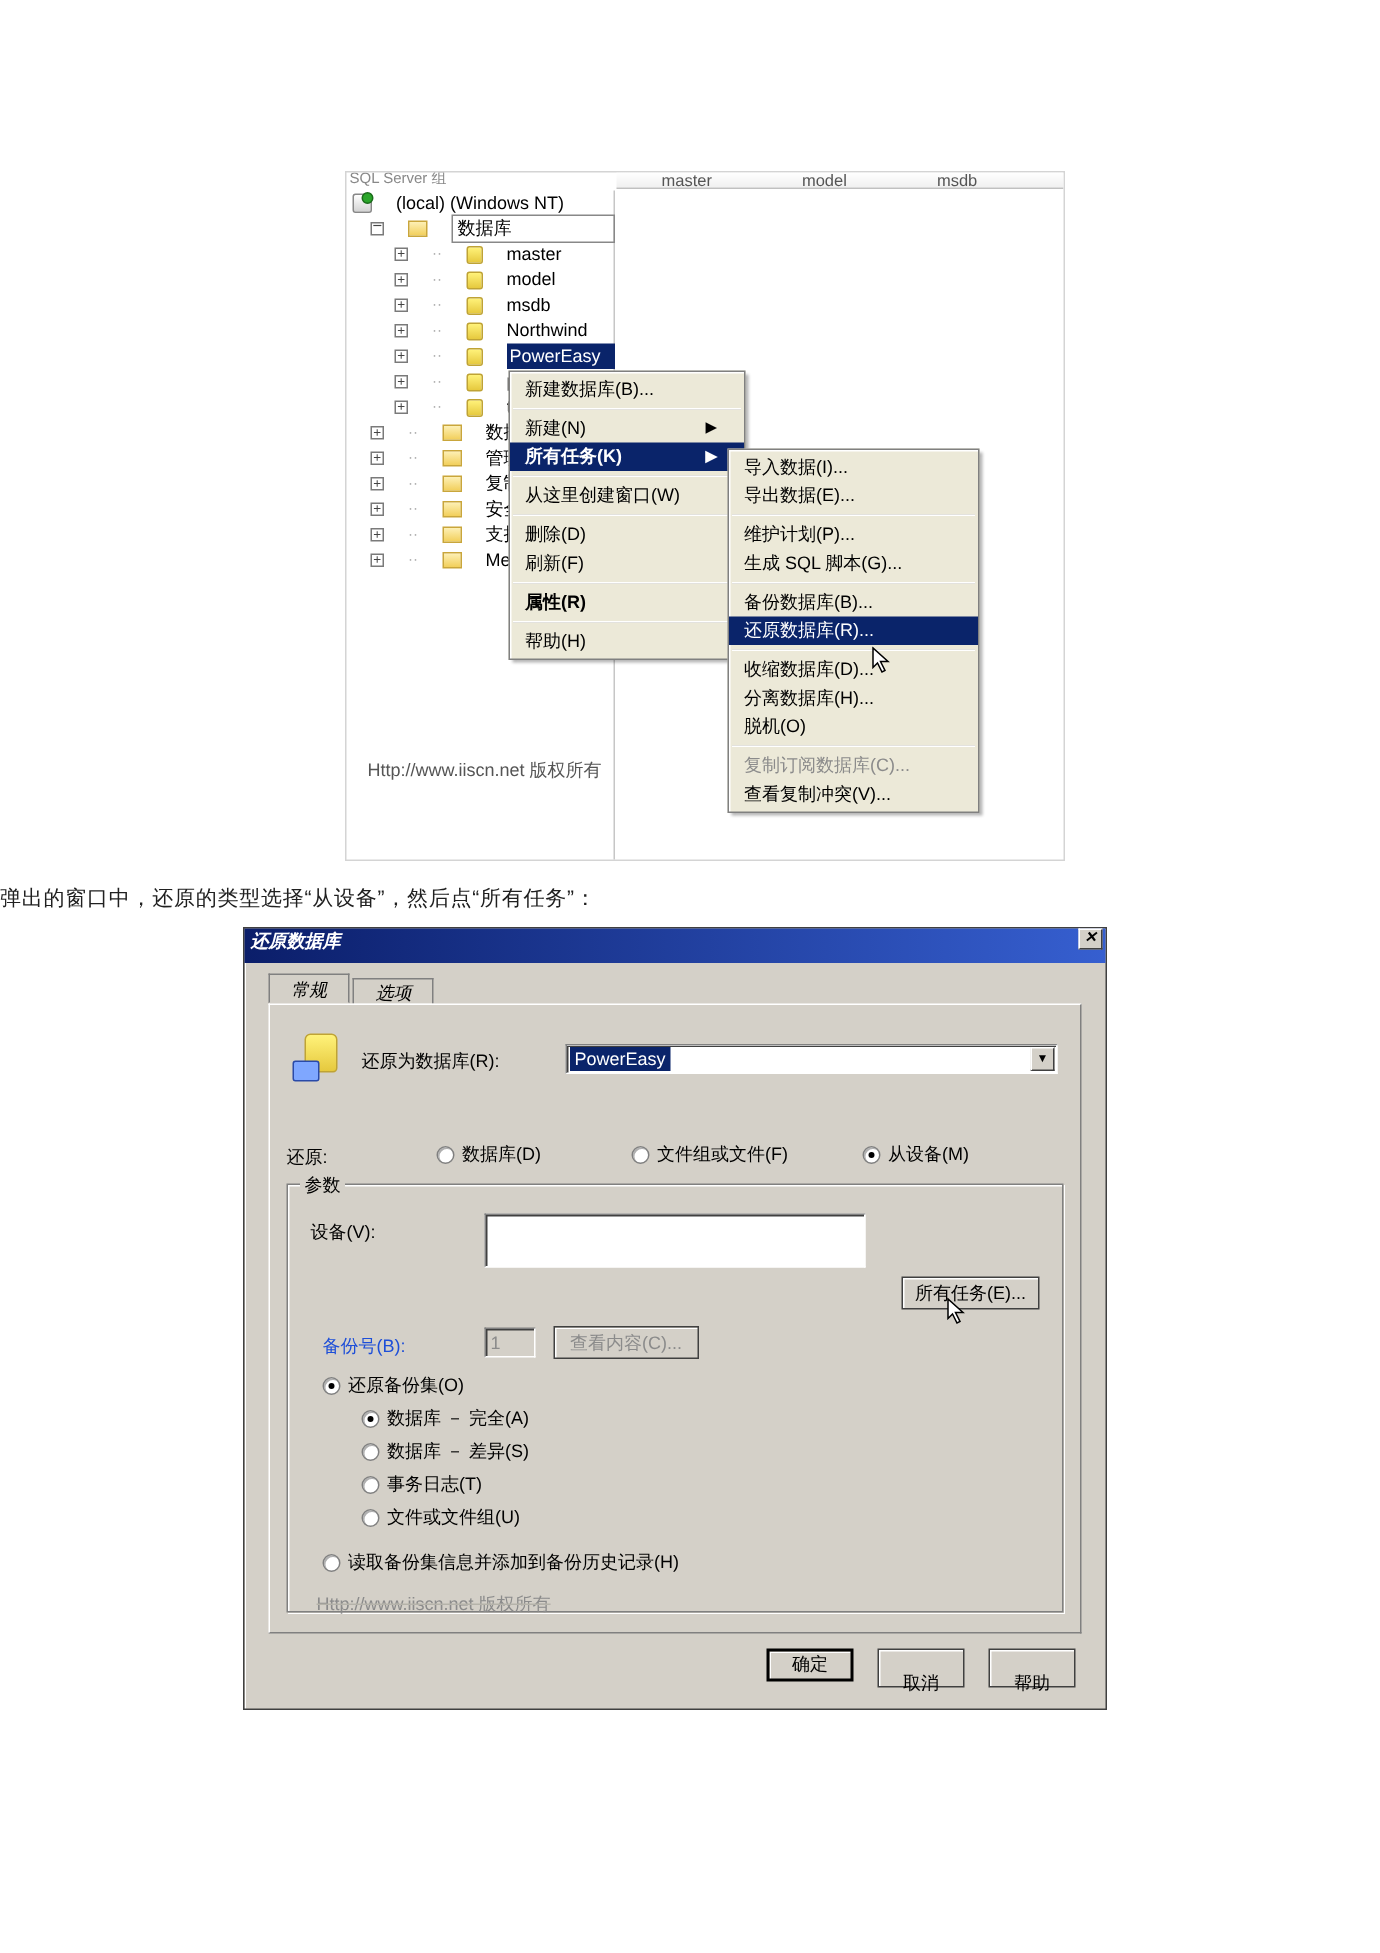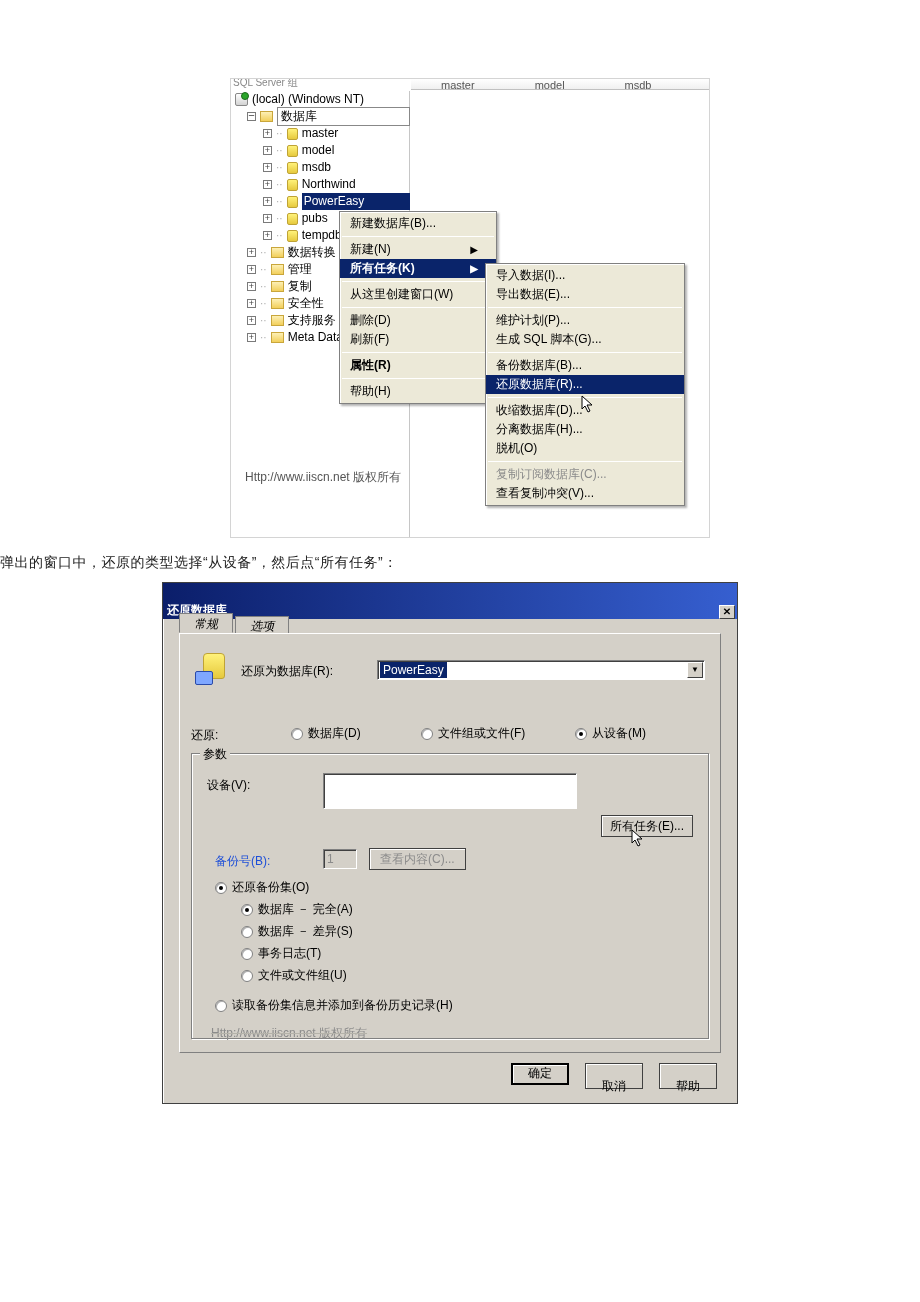--- a/index.html
+++ b/index.html
@@ -25,21 +25,21 @@
   }
 
   
   .fig1 {
     width: 480px;
     height: 460px;
     position: relative;
     background: #fff;
     border: 1px solid #d4d4d4;
     overflow: hidden;
-    margin-top: 78px;
+    margin-top: 114px;
   }
   .listview-top {
     position: absolute;
     top: 0; left: 180px; right: 0;
     border-bottom: 1px solid #c0c0c0;
     height: 11px;
     background: linear-gradient(#fff,#f0f0f0);
     font-size: 11px;
     color: #555;
     display: flex;
@@ -49,21 +49,21 @@
   .tree {
     position: absolute;
     top: 12px; left: 4px;
     width: 175px;
     font-size: 12px;
     color: #000;
   }
   .tree .node {
     display: flex;
     align-items: center;
-    gap: 4px;
+    gap: 16px;
     height: 17px;
     line-height: 17px;
     white-space: nowrap;
     padding-left: 0;
   }
   .tree .node.l1 { padding-left: 12px; }
   .tree .node.l2 { padding-left: 28px; }
   .tree .plus {
     width: 9px; height: 9px;
     border: 1px solid #7a7a7a;
@@ -157,21 +157,21 @@
     background: #a0a0a0;
     border-bottom: 1px solid #fff;
   }
   .menu .mi.hl {
     background: #0a246a;
     color: #fff;
   }
 
   .menu1 { top: 132px; left: 108px; width: 158px; }
   .menu1 .mi.bold { font-weight: bold; }
-  .menu2 { top: 184px; left: 254px; width: 200px; }
+  .menu2 { top: 184px; left: 254px; width: 168px; }
 
   .cursor1 {
     position: absolute;
     top: 316px; left: 350px;
     width: 14px; height: 18px;
   }
 
   
   .fig2 {
     width: 576px;
@@ -179,31 +179,32 @@
     position: relative;
   }
   .dlg {
     position: absolute;
     top: 0; left: 0; right: 0; bottom: 0;
     background: #d4d0c8;
     border: 1px solid #404040;
     box-shadow: 1px 1px 0 #fff inset;
   }
   .titlebar {
-    height: 36px;
+    height: 23px;
     background: linear-gradient(180deg,#0a246a,#0a246a);
     background: #0a246a;
     background: linear-gradient(90deg, #0b1e6a 0%, #365fd0 100%);
     color: #fff;
     font-size: 12px;
     font-weight: bold;
     display: flex;
     justify-content: space-between;
-    align-items: flex-end;
+    align-items: flex-start;
     padding: 0 2px 0 4px;
+    font-style: italic;
   }
   .closebtn {
     width: 16px; height: 14px;
     background: #d4d0c8;
     border: 1px solid #fff;
     border-right-color:#404040;
     border-bottom-color:#404040;
     font-size: 10px;
     text-align: center;
     line-height: 12px;

